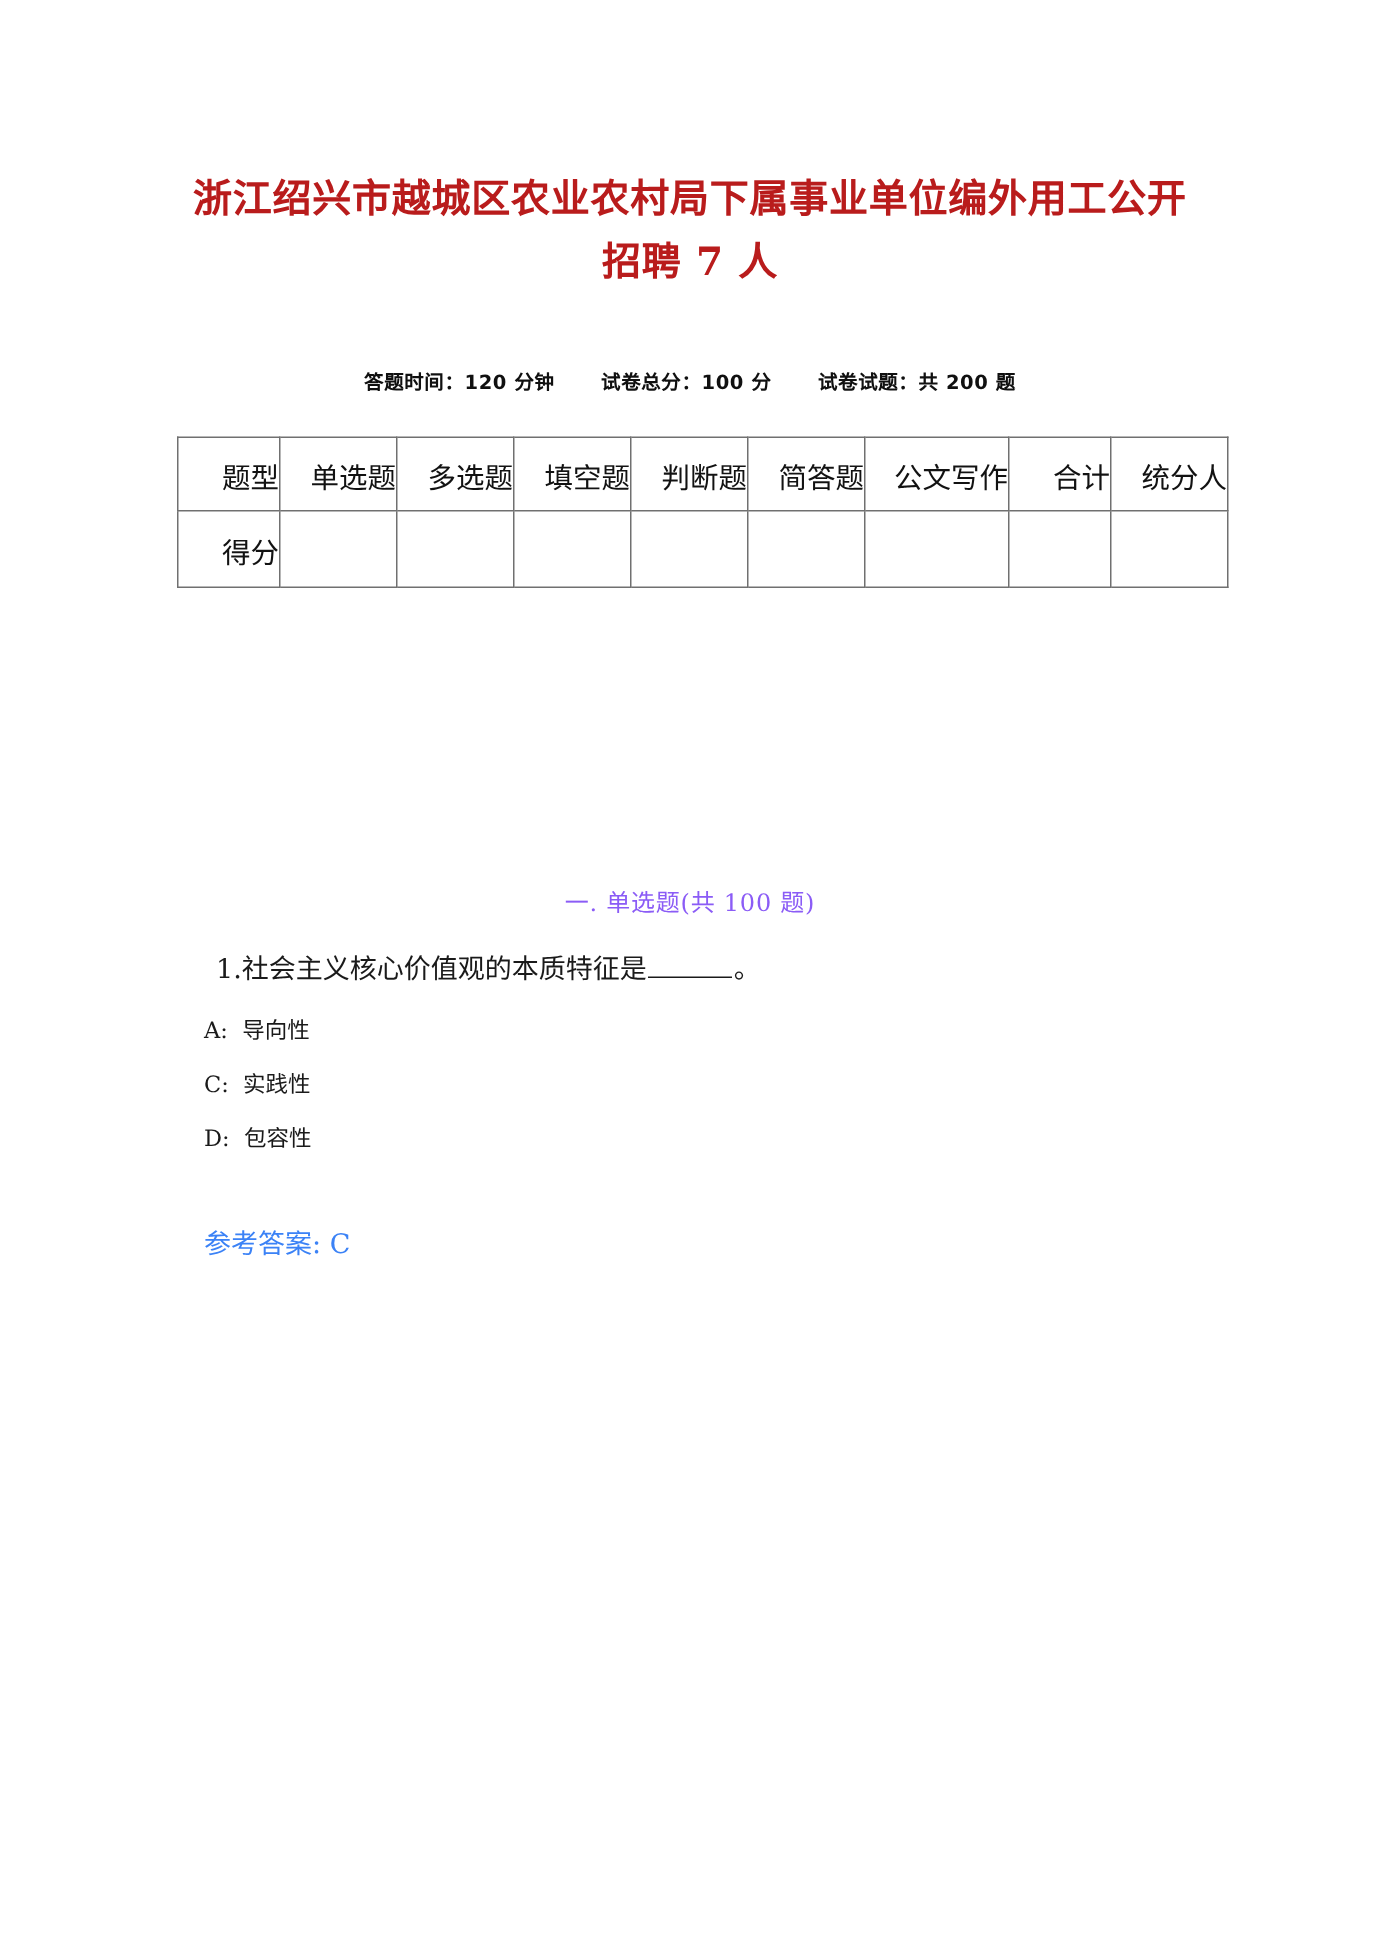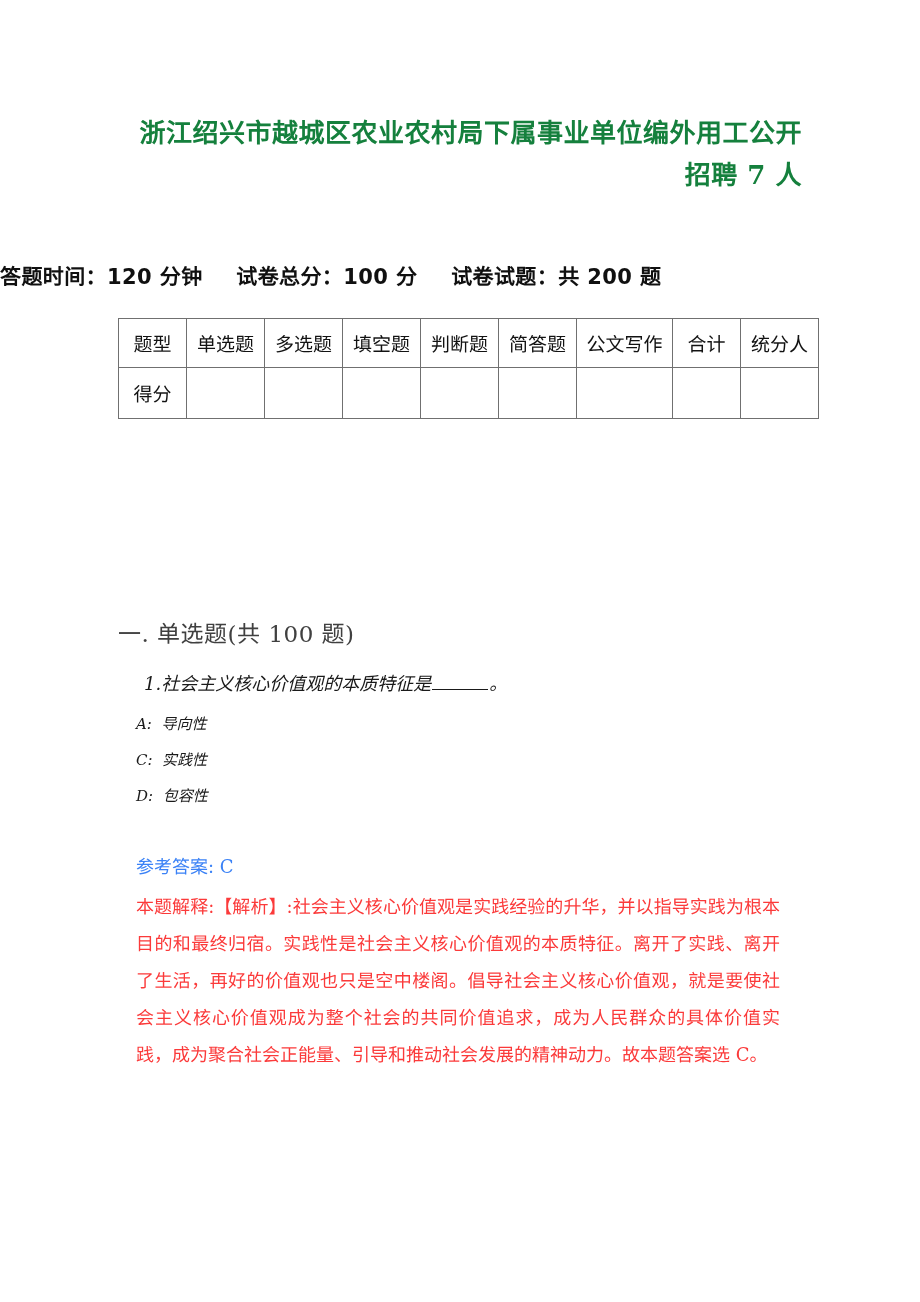--- a/index.html
+++ b/index.html
@@ -20,41 +20,42 @@
 
   .page {
     position: absolute;
     inset: 0;
     padding: 0;
   }
 
   
   .doc-title {
     margin: 0;
-    padding: 16px 118px;
+    padding: 0 118px;
     padding-top: 112px;
-    text-align: right;
-    color: #15803d;
+    text-align: center;
+    color: #b91c1c;
     font-family: "DejaVu Serif", "Liberation Serif", serif;
     font-weight: bold;
     font-size: 26px;
     line-height: 42px;
     letter-spacing: 0.5px;
   }
   .doc-title .title-line {
     display: block;
   }
 
   
   .exam-meta {
     margin: 0;
     padding-top: 48px;
+    text-align: center;
     font-family: "DejaVu Sans", "Liberation Sans", sans-serif;
     font-weight: bold;
-    font-size: 21px;
+    font-size: 13px;
     color: #101010;
     letter-spacing: 0.4px;
   }
   .exam-meta .meta-item + .meta-item {
     margin-left: 26px;
   }
 
   
   .score-table-wrap {
     padding: 0 118px;
@@ -65,55 +66,54 @@
     border-collapse: collapse;
     table-layout: fixed;
     font-family: "DejaVu Serif", "Liberation Serif", serif;
   }
   table.score-table th,
   table.score-table td {
     border: 1px solid #707070;
     font-weight: normal;
     font-size: 19px;
     color: #121212;
-    text-align: center;
+    text-align: right;
     vertical-align: middle;
     padding: 0;
-    font-family: Liberation Mono, monospace;
   }
   table.score-table th {
     height: 48px;
   }
   table.score-table td {
     height: 50px;
   }
   table.score-table .col-narrow { width: 68px; }
   table.score-table .col-wide   { width: 78px; }
   table.score-table .col-widest { width: 96px; }
   .row-head-cell {
     font-size: 19px;
     margin-left: 40px;
   }
 
   
   .section-heading {
     margin: 0;
     padding: 0 118px;
     padding-top: 196px;
-    font-size: 23px;
+    font-size: 16px;
     font-weight: normal;
-    color: #404040;
+    color: #8b5cf6;
     letter-spacing: 0.5px;
+    text-align: center;
   }
 
   
   .question-block {
     padding: 0 138px 0 136px;
     padding-top: 16px;
-    font-style: italic;
   }
   .question-stem {
     font-size: 18px;
     line-height: 37px;
     color: #1a1a1a;
     padding-left: 8px;
   }
   .blank-underline {
     display: inline-block;
     width: 56px;
@@ -223,16 +223,15 @@
     </div>
     <ul class="option-list">
       <li class="option-item"><span class="option-letter">A:</span>  <span>导向性</span></li>
       <li class="option-item"><span class="option-letter">C:</span>  <span>实践性</span></li>
       <li class="option-item"><span class="option-letter">D:</span>  <span>包容性</span></li>
     </ul>
   </div>
 
   <div class="answer-area">
     <div class="answer-line">参考答案: C</div>
-    <div class="explanation">本题解释:【解析】:社会主义核心价值观是实践经验的升华，并以指导实践为根本目的和最终归宿。实践性是社会主义核心价值观的本质特征。离开了实践、离开了生活，再好的价值观也只是空中楼阁。倡导社会主义核心价值观，就是要使社会主义核心价值观成为整个社会的共同价值追求，成为人民群众的具体价值实践，成为聚合社会正能量、引导和推动社会发展的精神动力。故本题答案选 C。</div>
   </div>
 
 </div>
 
 </body></html>

